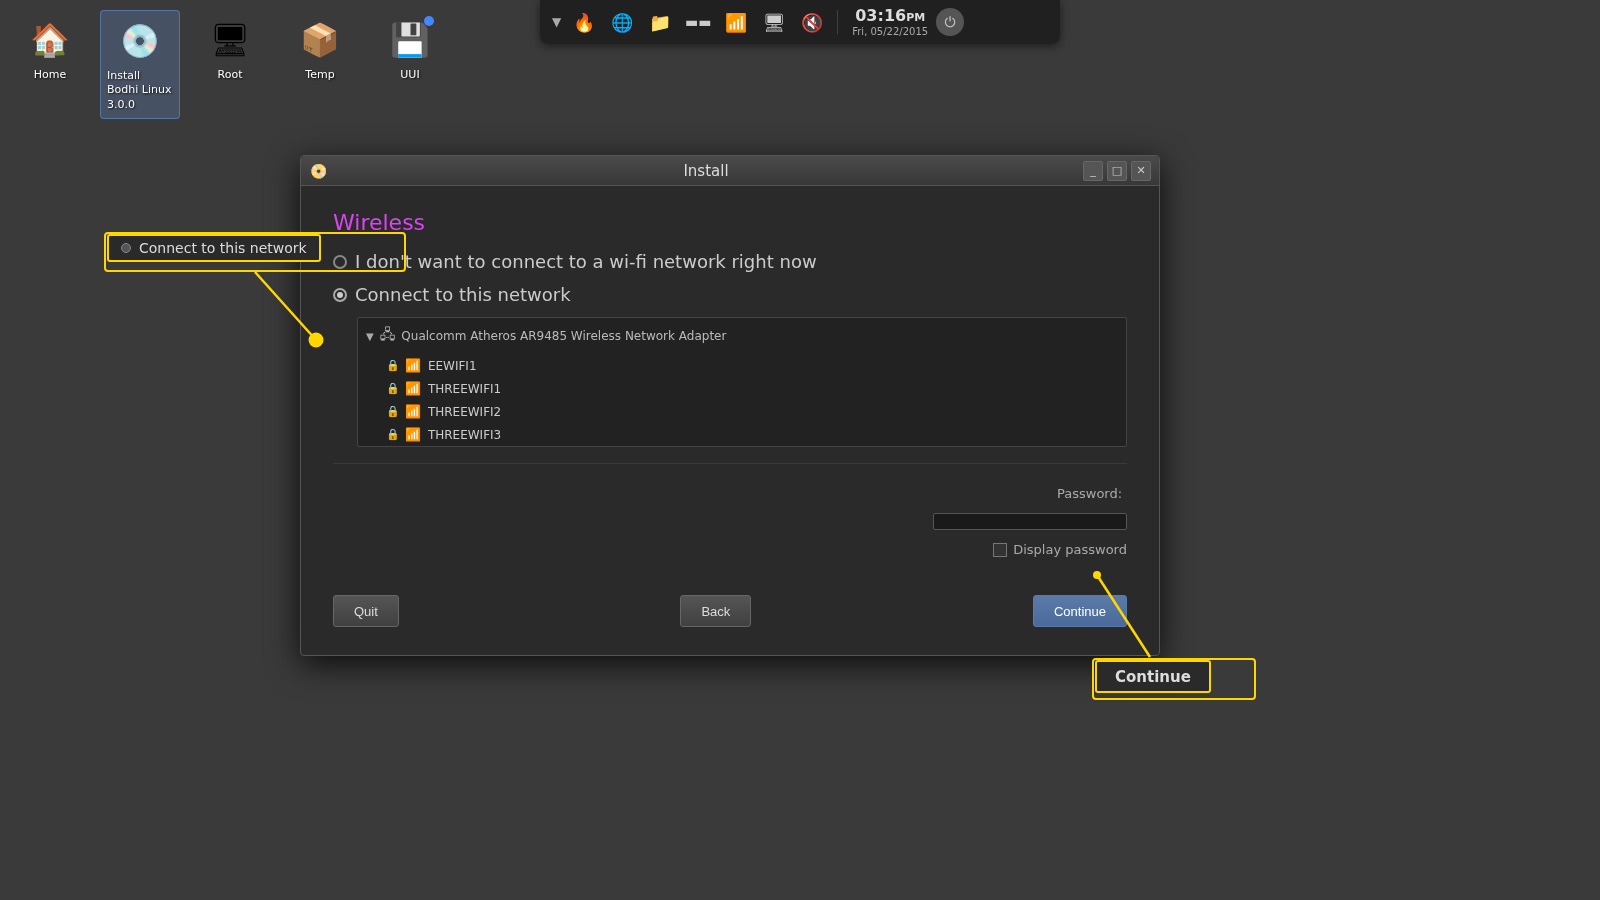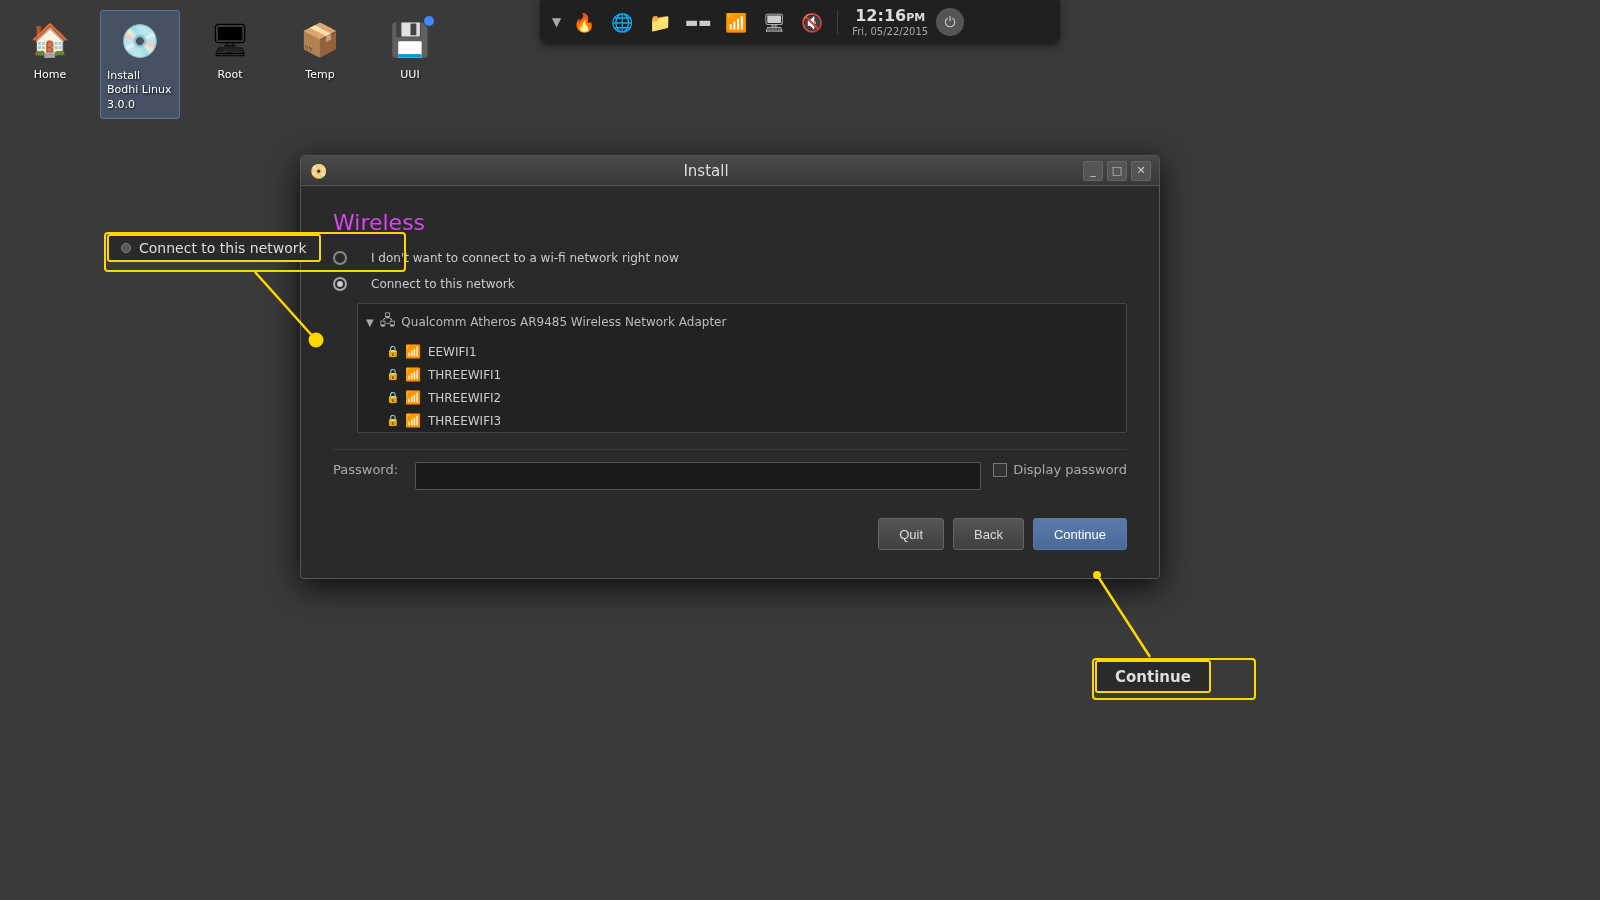--- a/index.html
+++ b/index.html
@@ -159,24 +159,24 @@
     .description-text {
       color: #aaa;
       font-size: 13px;
       line-height: 1.6;
       margin-bottom: 20px;
     }
 
     .radio-option {
       display: flex;
       align-items: center;
-      gap: 24px;
+      gap: 8px;
       margin-bottom: 12px;
       color: #ccc;
-      font-size: 12px;
+      font-size: 18px;
       cursor: pointer;
     }
     .radio-btn {
       width: 14px; height: 14px;
       border-radius: 50%;
       border: 2px solid #888;
       display: flex; align-items: center; justify-content: center;
       flex-shrink: 0;
     }
     .radio-btn.checked {
@@ -216,25 +216,26 @@
       color: #ccc;
       font-size: 12px;
       cursor: pointer;
     }
     .wifi-icon { font-size: 13px; }
     .lock-icon { font-size: 11px; color: #aaa; }
 
     
     .password-row {
       display: flex;
-      align-items: flex-start;
+      align-items: flex-end;
       gap: 12px;
-      padding: 12px 0;
+      padding: 22px 0;
       border-top: 1px solid #3a3a3a;
       margin-top: 8px;
+      flex-direction: column;
     }
     .password-label {
       color: #aaa;
       font-size: 13px;
       min-width: 70px;
     }
     .password-input {
       flex: 1;
       height: 28px;
       background: #1a1a1a;
@@ -256,22 +257,22 @@
       width: 14px; height: 14px;
       border: 1px solid #777;
       background: #333;
       display: flex; align-items: center; justify-content: center;
       cursor: pointer;
     }
 
     
     .dialog-buttons {
       display: flex;
-      justify-content: flex-end;
-      gap: 9px;
+      justify-content: space-between;
+      gap: 16px;
       padding: 16px 0 4px 0;
     }
     .btn {
       height: 32px;
       padding: 0 20px;
       background: linear-gradient(180deg, #555 0%, #404040 100%);
       border: 1px solid #666;
       border-radius: 3px;
       color: #ddd;
       font-size: 13px;
@@ -339,21 +340,21 @@
     <div class="taskbar-icon">🔥</div>
     <div class="taskbar-icon">🌐</div>
     <div class="taskbar-icon">📁</div>
     <div class="taskbar-icon" style="font-size:14px;">▬▬</div>
     <div class="taskbar-icon">📶</div>
     <div class="taskbar-icon">🖥</div>
     <div class="taskbar-icon">🔇</div>
     <div class="taskbar-separator"></div>
     <div class="taskbar-time">
       <div class="time">
-        <span>12:16</span><span style="font-size:11px;">PM</span>
+        <span>03:16</span><span style="font-size:11px;">PM</span>
       </div>
       <div class="date">Fri, 05/22/2015</div>
     </div>
     <div class="taskbar-power">⏻</div>
   </div>
 
   <div class="dialog">
     <div class="dialog-titlebar">
       <div class="dialog-title-icon">📀</div>
       <div class="dialog-title-text">Install</div>

